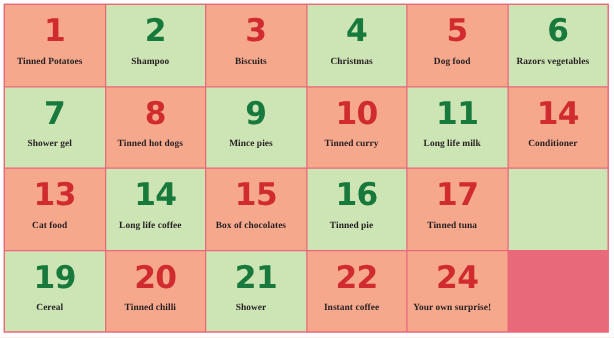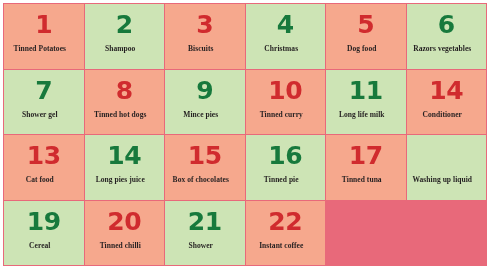--- a/index.html
+++ b/index.html
@@ -128,47 +128,50 @@
       <div class="door bg-salmon">
         <div class="door-number num-red">14</div>
         <div class="door-label">Conditioner</div>
       </div>
       <div class="door bg-salmon">
         <div class="door-number num-red">13</div>
         <div class="door-label">Cat food</div>
       </div>
       <div class="door bg-green">
         <div class="door-number num-green">14</div>
-        <div class="door-label">Long pies juice</div>
+        <div class="door-label">Long life coffee</div>
       </div>
       <div class="door bg-salmon">
         <div class="door-number num-red">15</div>
         <div class="door-label">Box of chocolates</div>
       </div>
       <div class="door bg-green">
         <div class="door-number num-green">16</div>
         <div class="door-label">Tinned pie</div>
       </div>
       <div class="door bg-salmon">
         <div class="door-number num-red">17</div>
         <div class="door-label">Tinned tuna</div>
       </div>
       <div class="door bg-green">
-        <div class="door-label">Washing up liquid</div>
       </div>
       <div class="door bg-green">
         <div class="door-number num-green">19</div>
         <div class="door-label">Cereal</div>
       </div>
       <div class="door bg-salmon">
         <div class="door-number num-red">20</div>
         <div class="door-label">Tinned chilli</div>
       </div>
       <div class="door bg-green">
         <div class="door-number num-green">21</div>
         <div class="door-label">Shower</div>
       </div>
       <div class="door bg-salmon">
         <div class="door-number num-red">22</div>
         <div class="door-label">Instant coffee</div>
       </div>
+      <div class="door bg-salmon">
+        <div class="door-number num-red">24</div>
+        <div class="door-label">Your own surprise!</div>
+      </div>
     </div>
 </div>
 
 </body></html>

